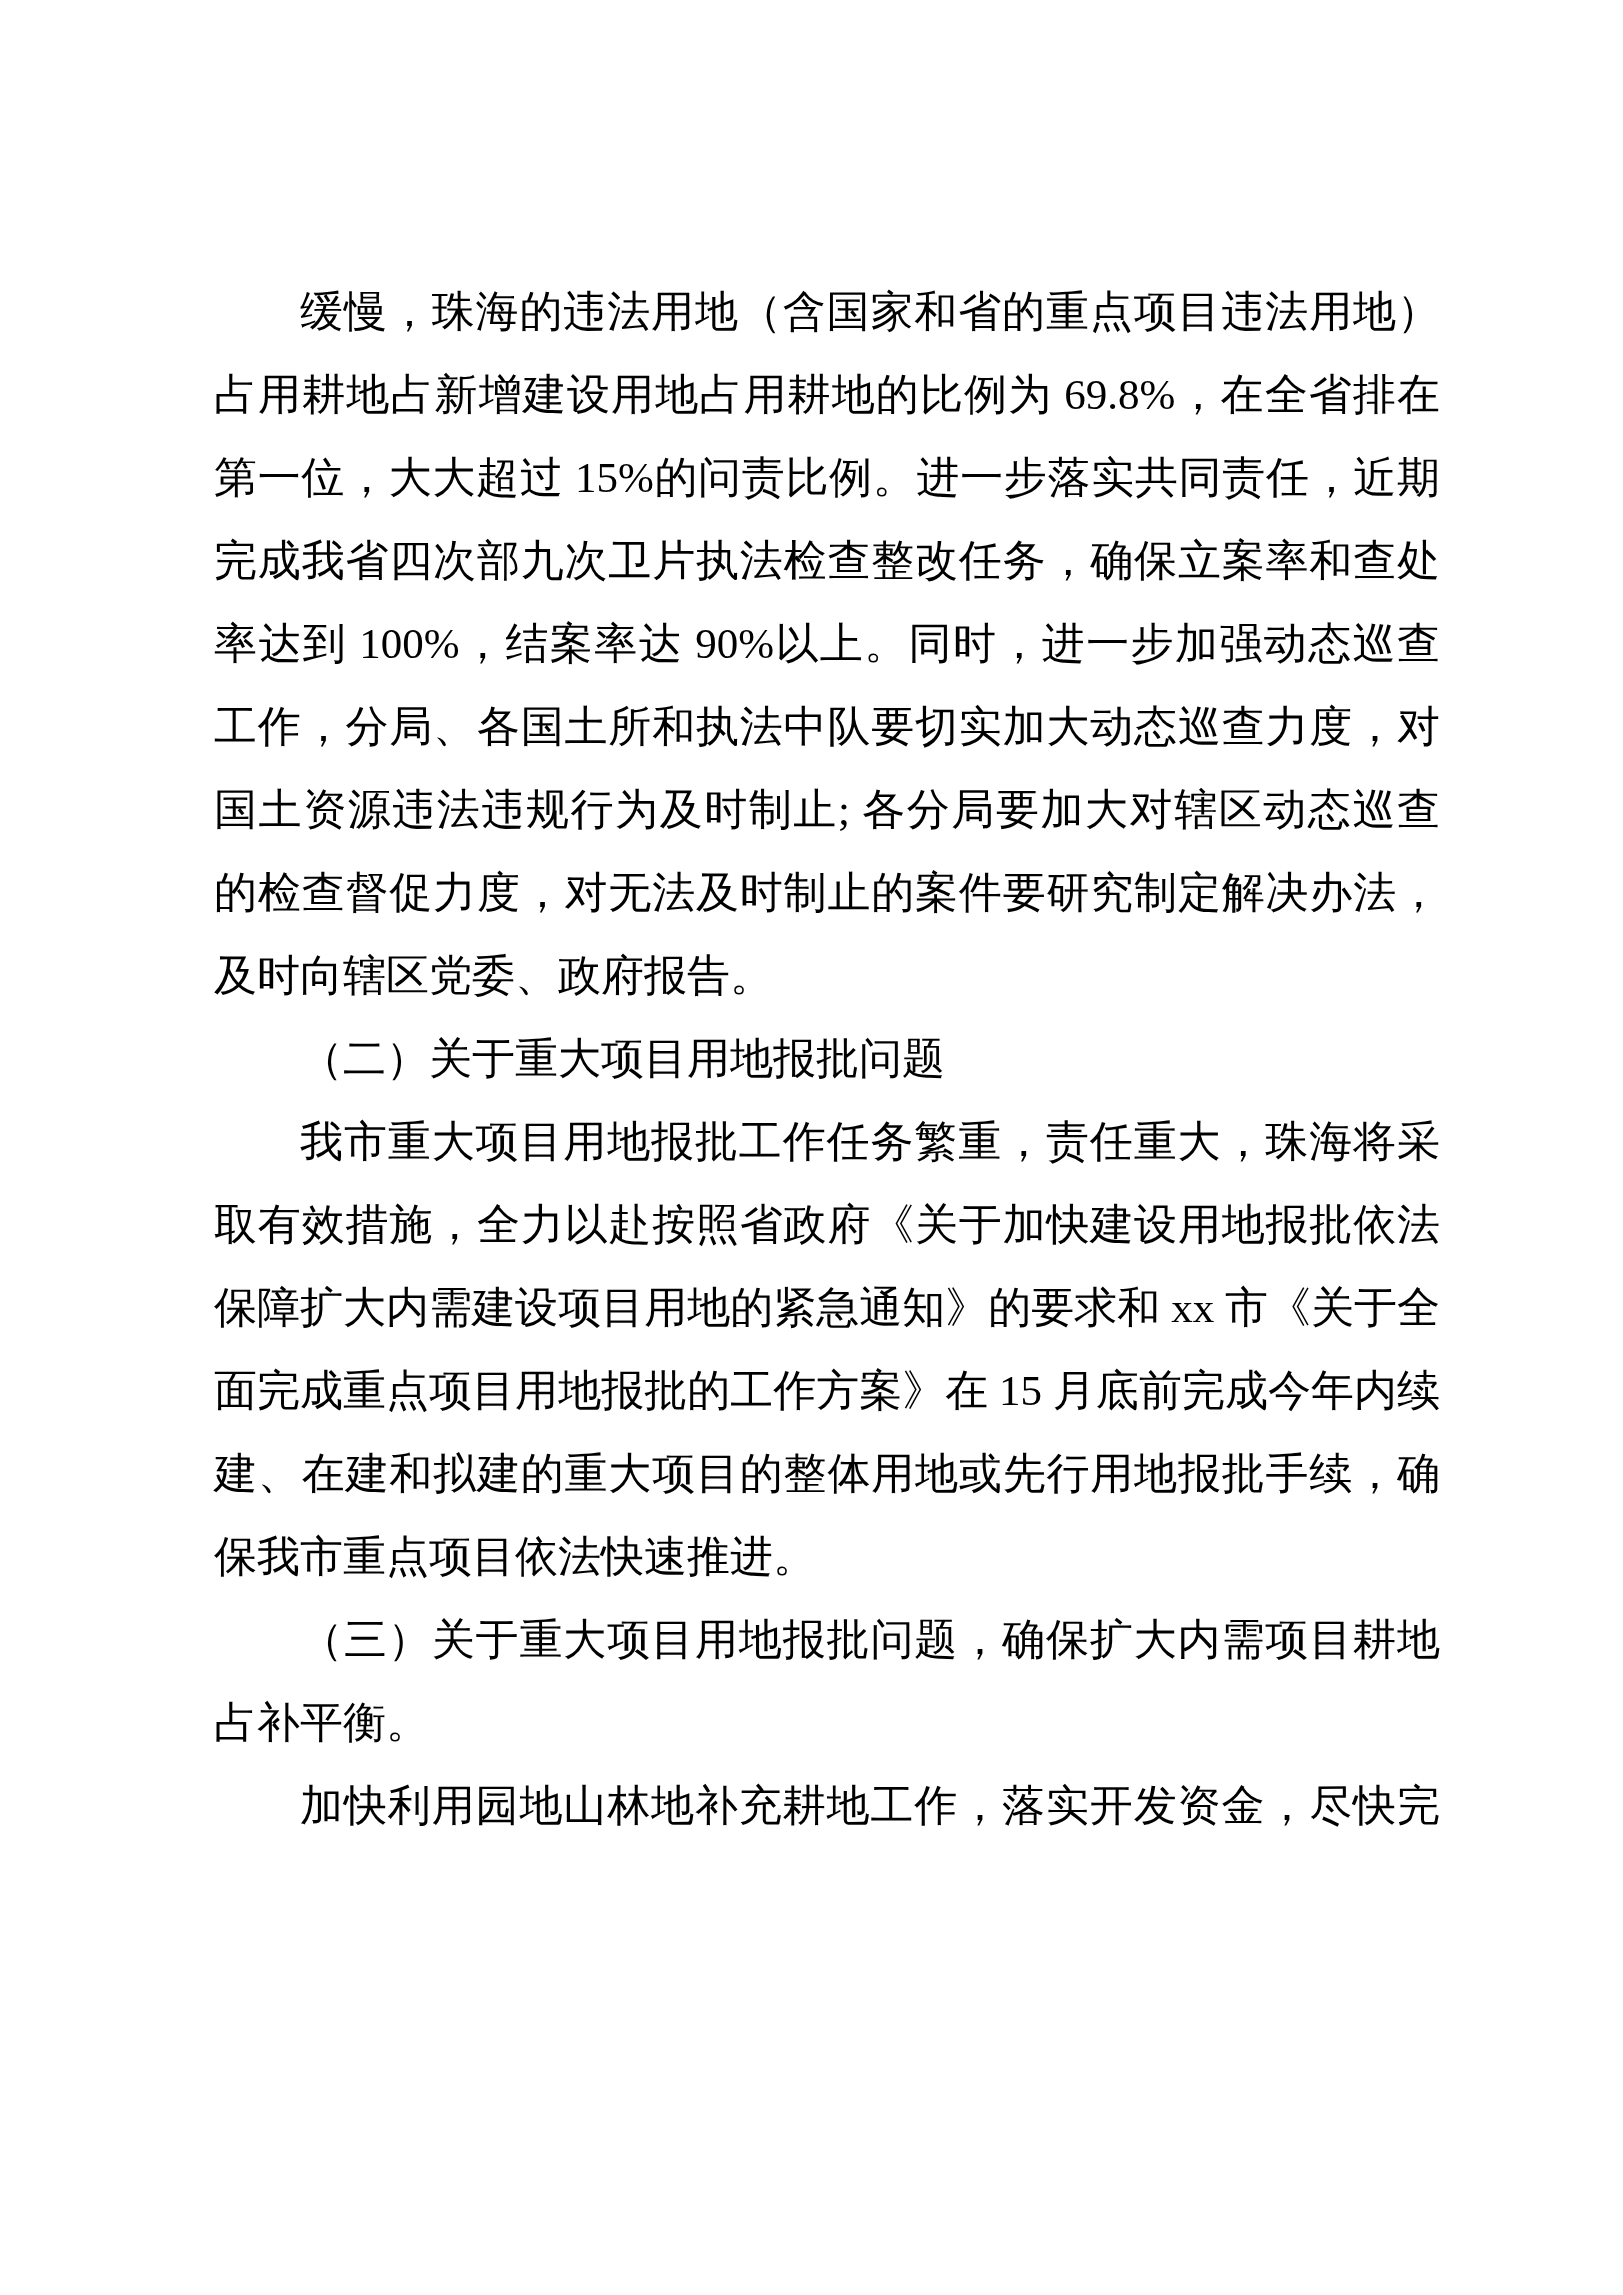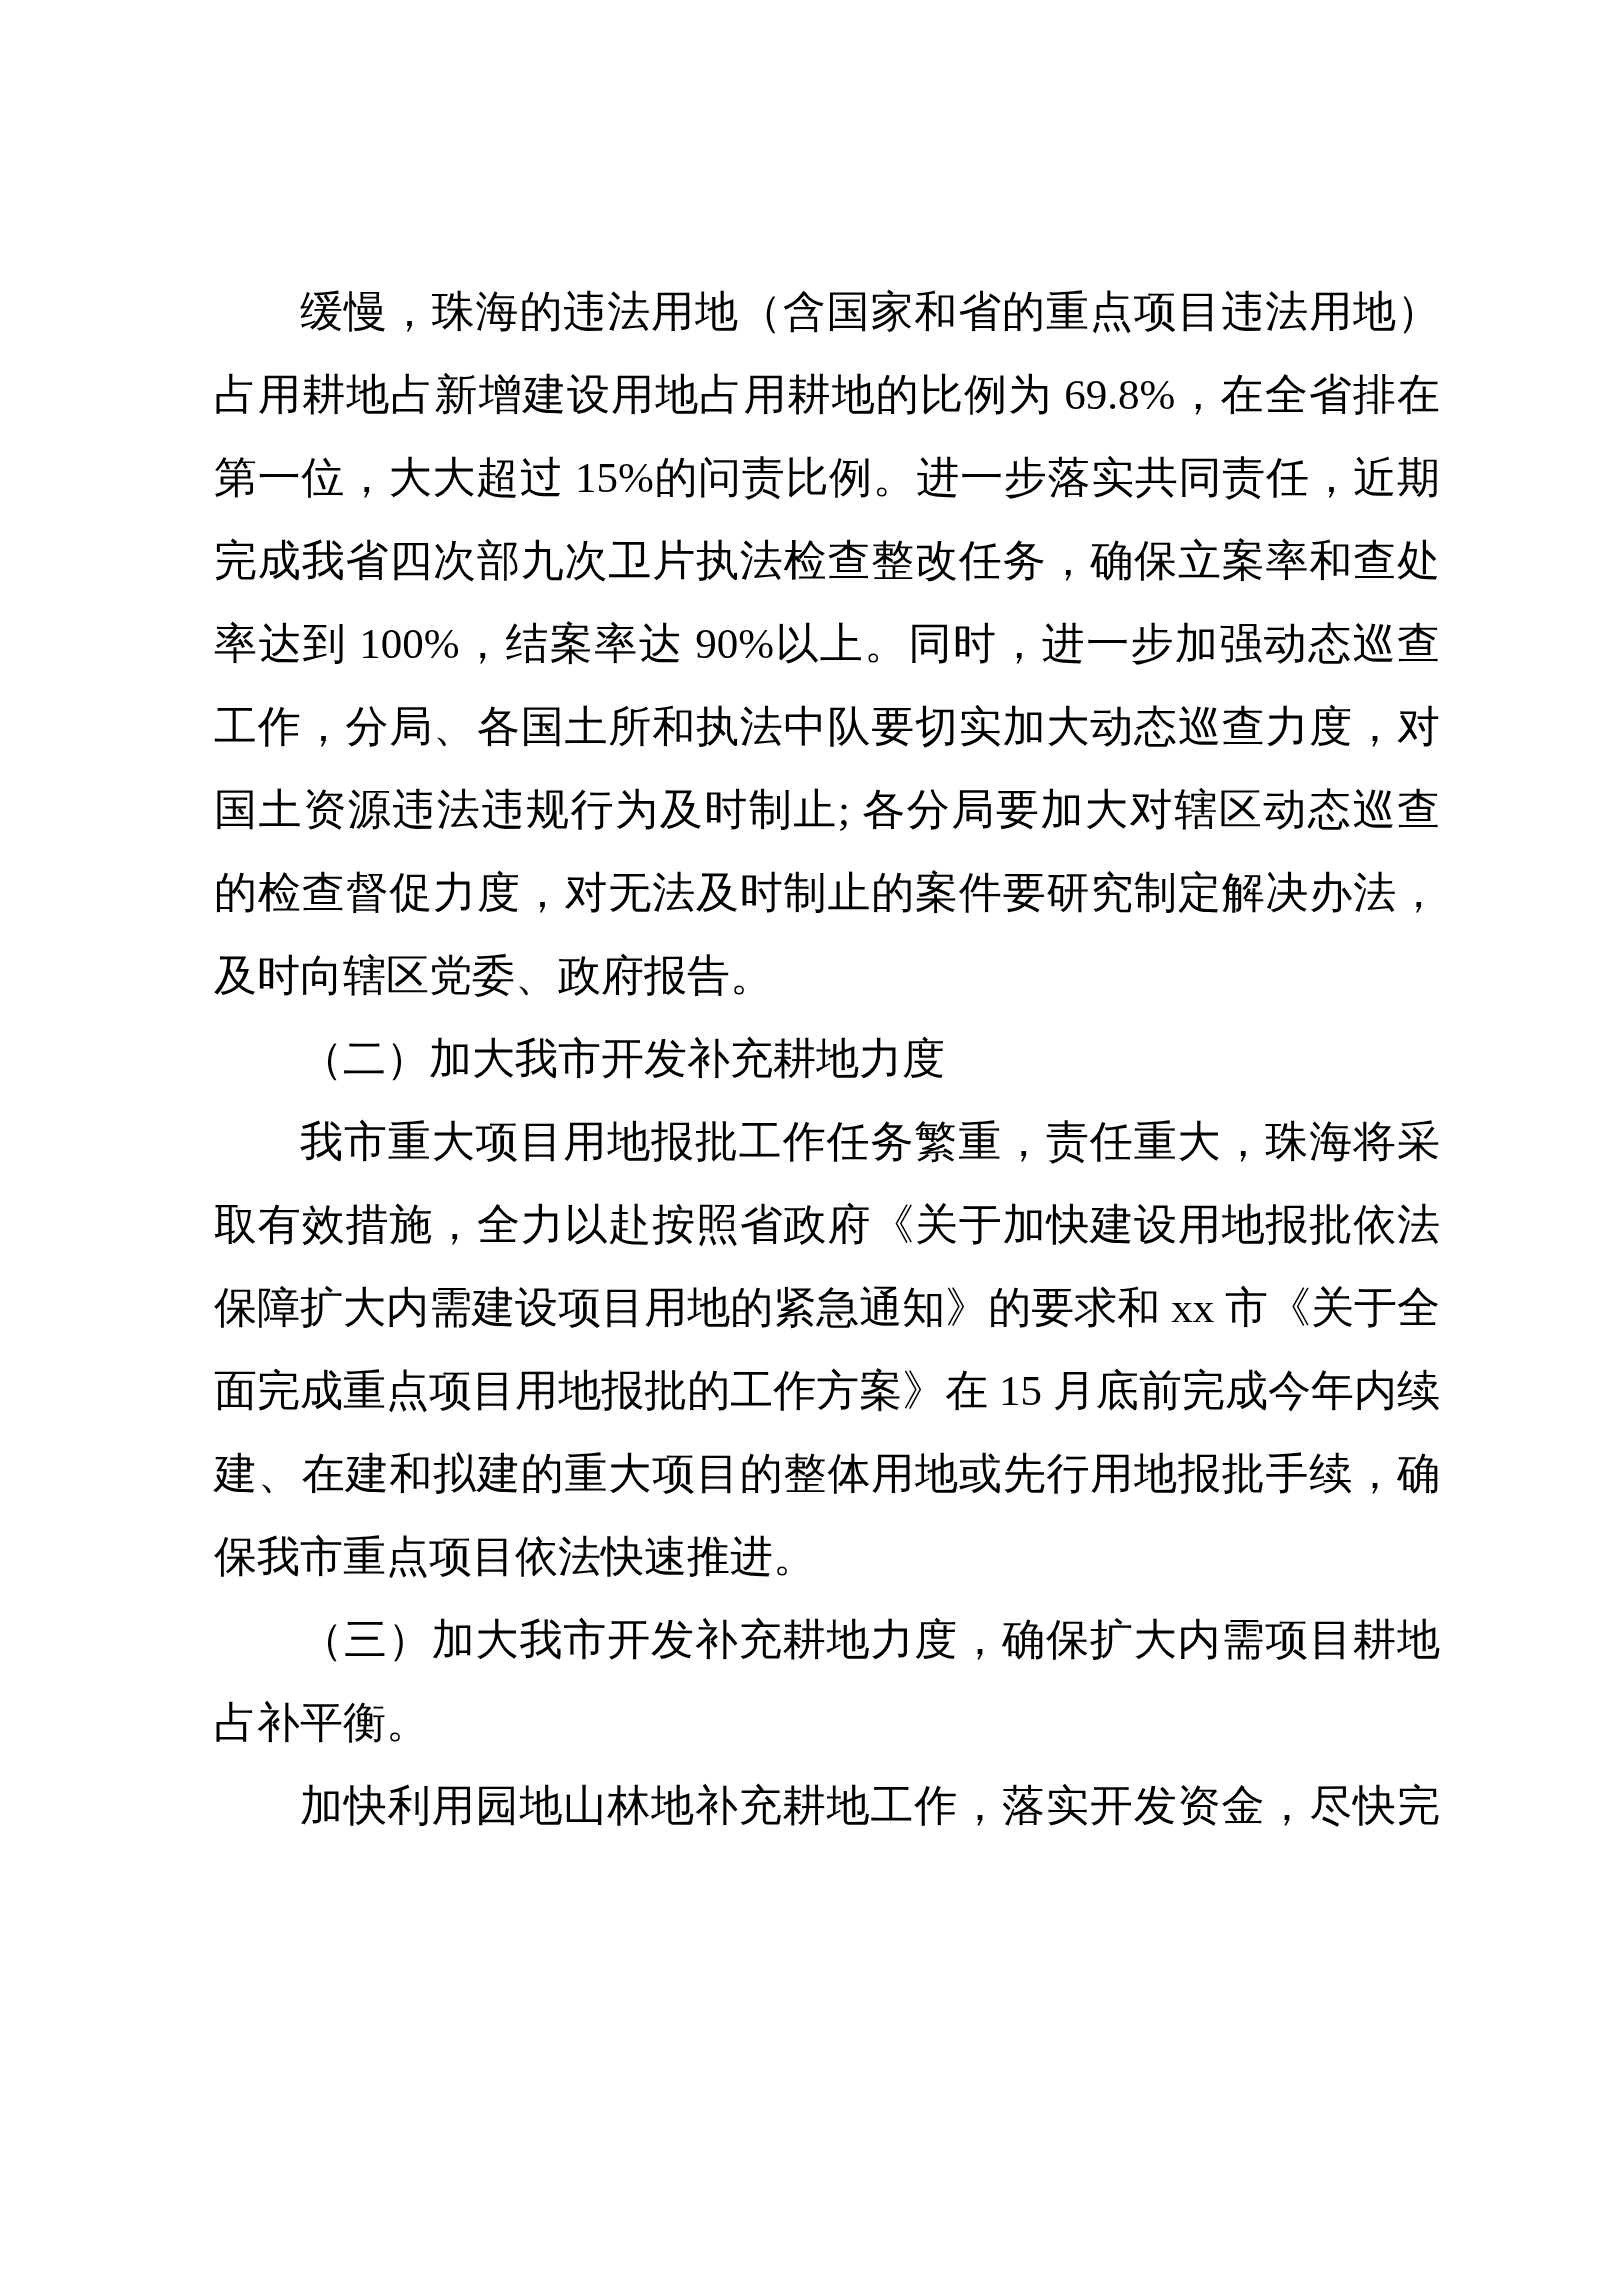--- a/index.html
+++ b/index.html
@@ -47,20 +47,20 @@
       line-height: 34px;
       color: #000000;
     }
   </style>
 </head>
 <body>
 
 <div class="page">
   <div class="content">
     <p class="para">缓慢，珠海的违法用地（含国家和省的重点项目违法用地）占用耕地占新增建设用地占用耕地的比例为 69.8%，在全省排在第一位，大大超过 15%的问责比例。进一步落实共同责任，近期完成我省四次部九次卫片执法检查整改任务，确保立案率和查处率达到 100%，结案率达 90%以上。同时，进一步加强动态巡查工作，分局、各国土所和执法中队要切实加大动态巡查力度，对国土资源违法违规行为及时制止; 各分局要加大对辖区动态巡查的检查督促力度，对无法及时制止的案件要研究制定解决办法，及时向辖区党委、政府报告。</p>
-    <p class="para">（二）加大我市开发补充耕地力度</p>
+    <p class="para">（二）关于重大项目用地报批问题</p>
     <p class="para">我市重大项目用地报批工作任务繁重，责任重大，珠海将采取有效措施，全力以赴按照省政府《关于加快建设用地报批依法保障扩大内需建设项目用地的紧急通知》的要求和 xx 市《关于全面完成重点项目用地报批的工作方案》在 15 月底前完成今年内续建、在建和拟建的重大项目的整体用地或先行用地报批手续，确保我市重点项目依法快速推进。</p>
-    <p class="para">（三）加大我市开发补充耕地力度，确保扩大内需项目耕地占补平衡。</p>
+    <p class="para">（三）关于重大项目用地报批问题，确保扩大内需项目耕地占补平衡。</p>
     <p class="para">加快利用园地山林地补充耕地工作，落实开发资金，尽快完成补充耕地专项规划编制，确保 10 月底之前完成城市 3000 亩耕地补充开发任务。</p>
   </div>
   <div class="footer">第1页 共1页</div>
 </div>
 
 
 </body></html>

